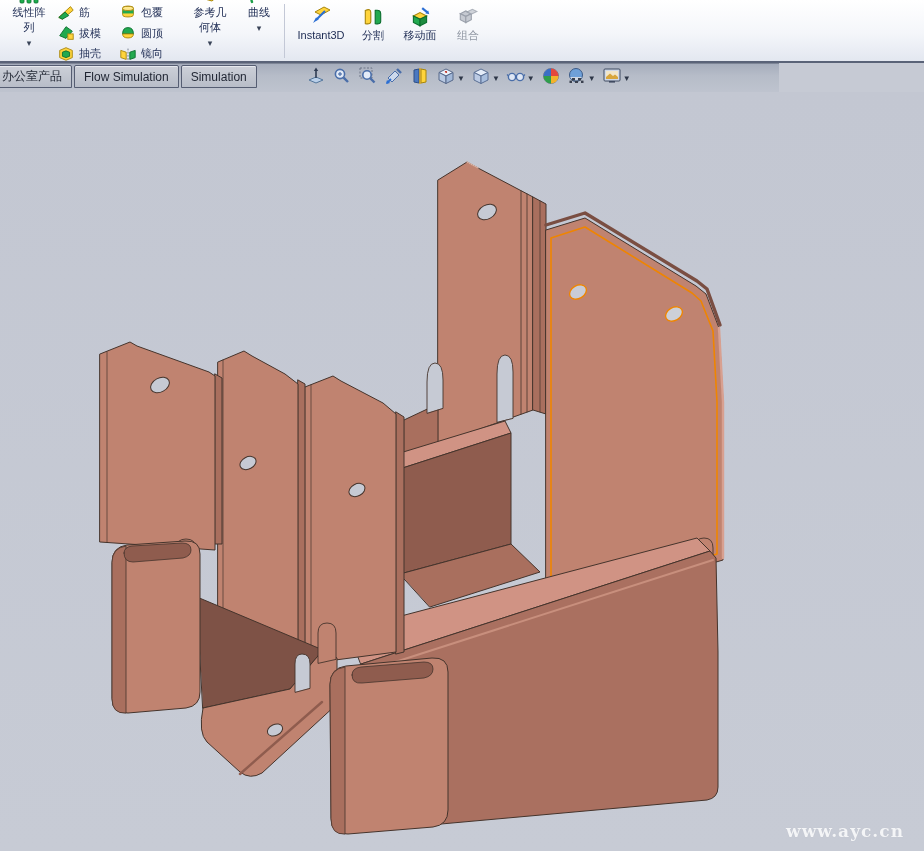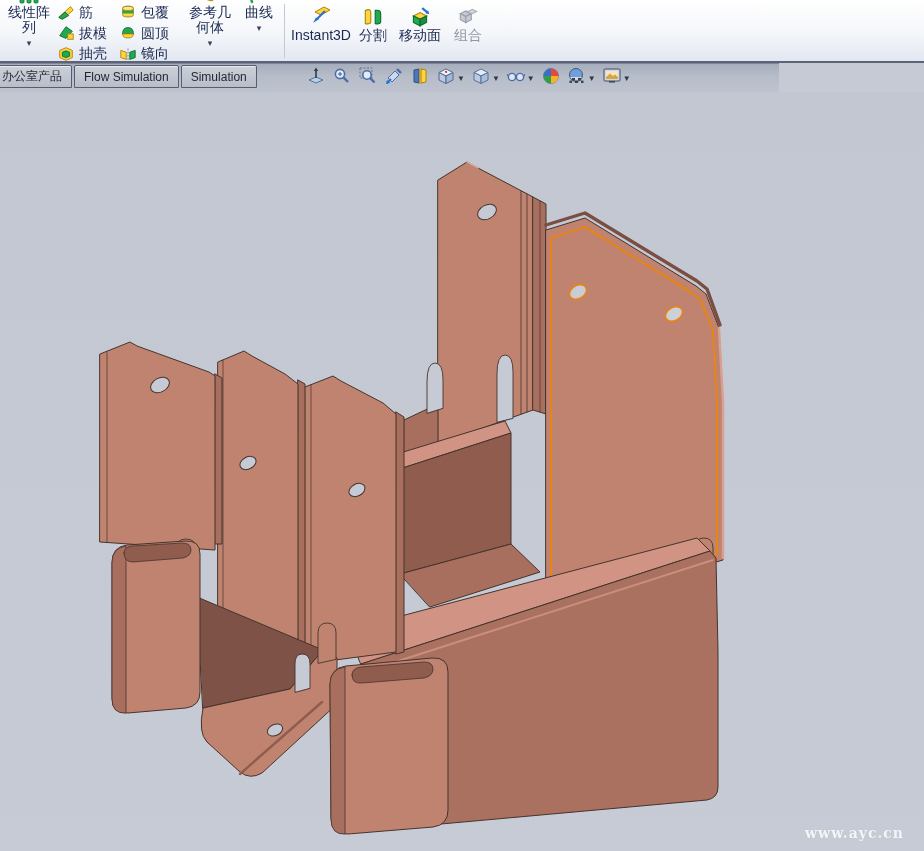--- a/index.html
+++ b/index.html
@@ -6,21 +6,21 @@
   .app{position:relative;width:924px;height:851px;overflow:hidden;background:#c6cad4;
        font-family:"Liberation Sans",sans-serif;-webkit-user-select:none;user-select:none;}
   
   .toolbar{position:absolute;left:0;top:0;width:924px;height:63px;overflow:hidden;
            background:linear-gradient(180deg,#ffffff 0%,#f4f6fa 55%,#e3e7f0 100%);
            border-bottom:2px solid #5a6378;box-sizing:border-box;}
   .tb-inner{position:absolute;left:2px;top:-26px;height:90px;display:flex;align-items:stretch;}
   .tb-big{display:flex;flex-direction:column;align-items:center;justify-content:flex-start;
           padding-top:1px;cursor:default;}
   .tb-big .tb-ic{height:30px;display:flex;align-items:flex-end;justify-content:center;}
-  .tb-lbl{font-size:14px;line-height:15px;color:#1c2a52;text-align:center;white-space:nowrap;}
+  .tb-lbl{font-size:11px;line-height:15px;color:#1c2a52;text-align:center;white-space:nowrap;}
   .tb-caret{font-size:9px;color:#3a4458;line-height:10px;margin-top:3px;}
   .tb-stack{display:flex;flex-direction:column;padding-top:28px;}
   .tb-row{display:flex;align-items:center;height:21px;cursor:default;}
   .tb-row .tb-ic{width:20px;height:20px;display:flex;align-items:center;justify-content:center;}
   .tb-row .tb-lbl{margin-left:3px;}
   .tb-big2{display:flex;flex-direction:column;align-items:center;padding-top:28px;cursor:default;}
   .tb-big2 .tb-ic{height:26px;display:flex;align-items:flex-end;justify-content:center;}
   .tb-sep{width:1px;background:#c3c8d6;margin:30px 4px 6px 4px;}
   .disabled .tb-lbl{color:#9097a3;}
   
@@ -34,21 +34,21 @@
        box-shadow:inset 0 1px 0 #e6e9ee;
        font-size:12px;color:#1f2532;white-space:nowrap;cursor:default;}
   .hud{position:absolute;left:303px;top:2px;display:flex;align-items:center;}
   .hud-btn{display:flex;align-items:center;height:24px;padding:0 3px;border-radius:2px;cursor:default;}
   .hud-caret{font-size:8px;color:#2e3748;margin-left:1px;}
   
   .viewport{position:absolute;left:0;top:92px;width:924px;height:759px;
             background:linear-gradient(180deg,#c3c7d2 0%,#c7cbd5 100%);}
   .viewport svg.model{position:absolute;left:0;top:0;}
   .watermark{position:absolute;right:20px;bottom:10px;color:#f4f5f7;
-             font-family:"DejaVu Serif",serif;font-weight:bold;font-size:14px;letter-spacing:1px;
+             font-family:"DejaVu Serif",serif;font-weight:bold;font-size:17px;letter-spacing:1px;
              text-shadow:0 0 1px #b8bcc6;}
 </style>
 </head>
 <body>
 
 <div class="app">
 
   <div class="toolbar">
     <div class="tb-inner">
 

